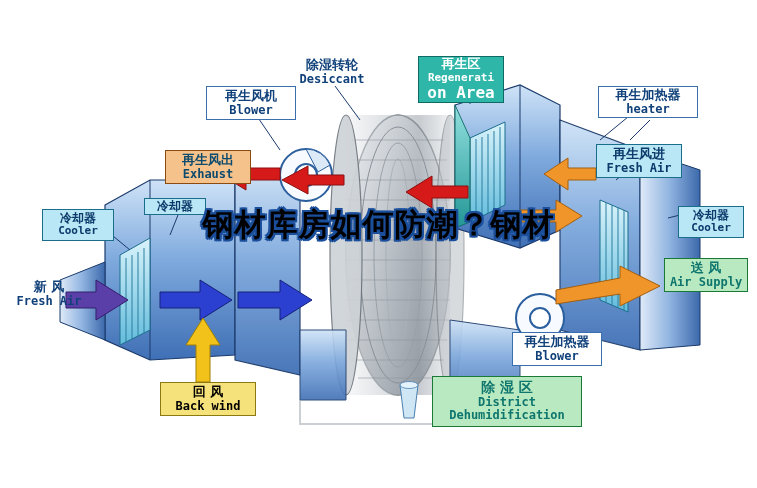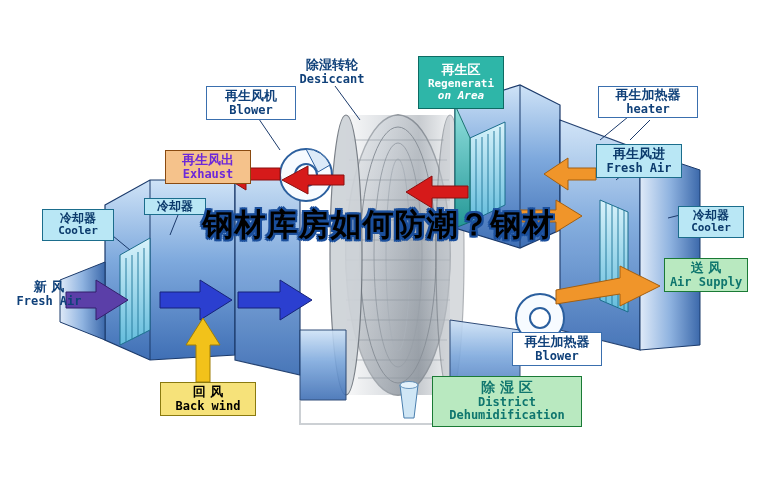--- a/index.html
+++ b/index.html
@@ -3,21 +3,21 @@
 <meta charset="utf-8">
 <style>
   html,body{margin:0;padding:0;}
   body{width:757px;height:488px;overflow:hidden;background:#ffffff;font-family:"Liberation Sans",sans-serif;}
   #stage{position:relative;width:757px;height:488px;overflow:hidden;}
   #stage svg{position:absolute;left:0;top:0;}
   .lbl{position:absolute;box-sizing:border-box;text-align:center;line-height:1.12;}
   .lbl .l1,.lbl .l2{display:block;white-space:nowrap;}
   .cn{font-family:"DejaVu Sans",sans-serif;font-weight:bold;}
   .en{font-family:"DejaVu Sans Mono","Liberation Mono",monospace;font-weight:bold;}
-  .orange{background:#f5c28b;border:1px solid #8a4a10;color:#6d28d9;}
+  .orange{background:#f5c28b;border:1px solid #8a4a10;color:#0c4a6e;}
   .teal{background:#2eb6a8;border:1px solid #0d6b63;color:#ffffff;}
   .cyanbox{background:#b9e7f5;border:1px solid #1b6d8c;color:#0b3a6b;}
   .greenbox{background:#b9e9c0;border:1px solid #1a7a35;color:#0f766e;}
   .yellowbox{background:#f6e27a;border:1px solid #8a7a10;color:#000000;}
   .white{background:#ffffff;border:1px solid #3a6fae;color:#10417a;}
   .plain{color:#10417a;background:transparent;border:none;}
   .title{position:absolute;left:0;width:757px;text-align:center;font-family:"DejaVu Sans",sans-serif;font-weight:bold;font-size:31px;color:#000000;
          text-shadow:-2px 0 #1b4f9c,0 -2px #1b4f9c,2px 0 #1b4f9c,0 2px #1b4f9c,-2px -2px #1b4f9c,2px -2px #1b4f9c,-2px 2px #1b4f9c,2px 2px #1b4f9c;
          letter-spacing:1px;line-height:1.3;}
 </style>
@@ -183,24 +183,24 @@
   <div class="lbl plain" style="left:284px;top:58px;width:96px;">
     <span class="l1 cn" style="font-size:13px;">除湿转轮</span>
     <span class="l2 en" style="font-size:12px;">Desiccant</span>
   </div>
 
   <div class="lbl white" style="left:206px;top:86px;width:90px;padding:2px 0;">
     <span class="l1 cn" style="font-size:13px;">再生风机</span>
     <span class="l2 en" style="font-size:12px;">Blower</span>
   </div>
 
-  <div class="lbl teal" style="left:418px;top:56px;width:86px;padding:6px 0;">
+  <div class="lbl teal" style="left:418px;top:56px;width:86px;padding:0 0;">
     <span class="l1 cn" style="font-size:13px;">再生区</span>
     <span class="l2 en" style="font-size:11px;">Regenerati</span>
-    <span class="l2 en" style="font-size:11px;font-style:italic;">on Area</span>
+    <span class="l2 en" style="font-size:16px;">on Area</span>
   </div>
 
   <div class="lbl white" style="left:598px;top:86px;width:100px;padding:1px 0;">
     <span class="l1 cn" style="font-size:13px;">再生加热器</span>
     <span class="l2 en" style="font-size:12px;">heater</span>
   </div>
 
   <div class="lbl orange" style="left:165px;top:150px;width:86px;padding:2px 0;">
     <span class="l1 cn" style="font-size:13px;">再生风出</span>
     <span class="l2 en" style="font-size:12px;">Exhaust</span>

